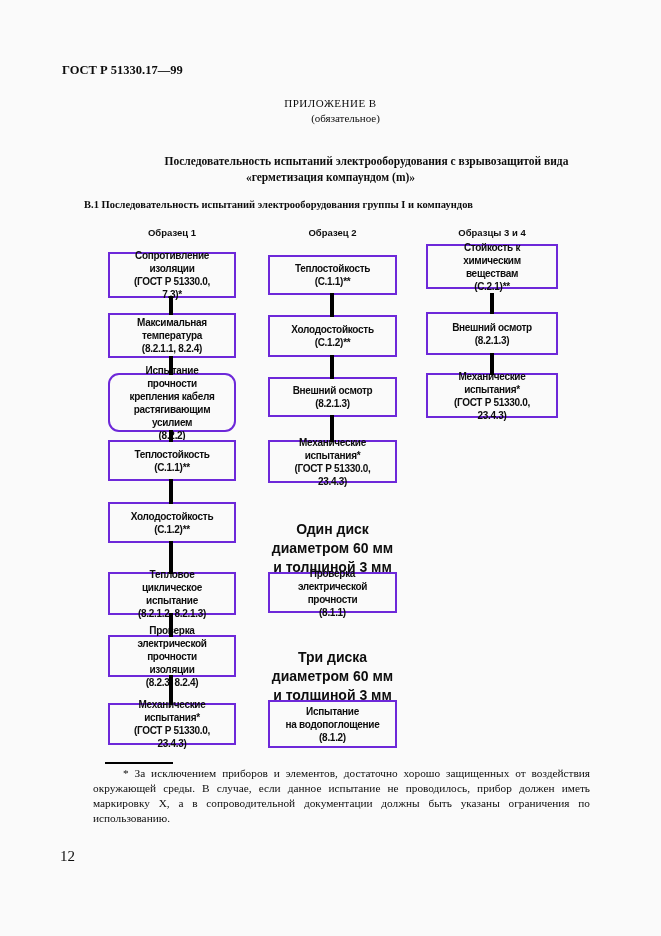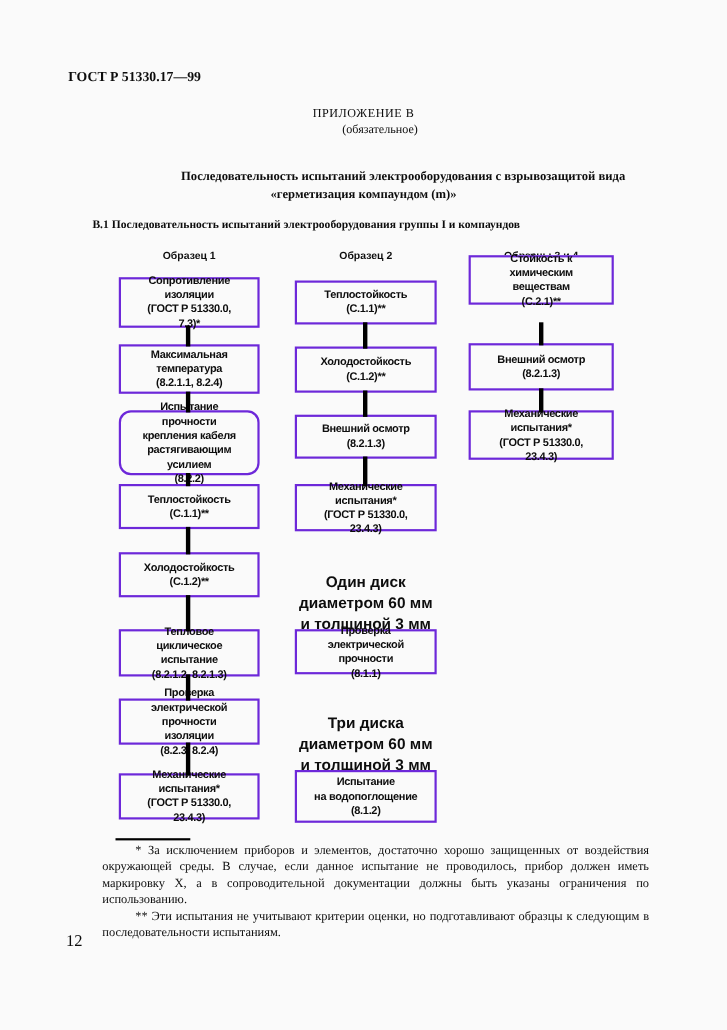--- a/index.html
+++ b/index.html
@@ -90,29 +90,28 @@
 диаметром 60 мм
 и толщиной 3 мм</div>
 <div class="abs fbox" style="left:268px;top:700px;width:129px;height:48px;">Испытание
 на водопоглощение
 (8.1.2)</div>
 
 <div class="abs vline" style="left:330px;top:293px;height:24px;"></div>
 <div class="abs vline" style="left:330px;top:355px;height:24px;"></div>
 <div class="abs vline" style="left:330px;top:415px;height:27px;"></div>
 
-<div class="abs fbox" style="left:426px;top:232px;width:132px;height:45px;">Стойкость к химическим
+<div class="abs fbox" style="left:426px;top:244px;width:132px;height:45px;">Стойкость к химическим
 веществам
 (С.2.1)**</div>
 <div class="abs fbox" style="left:426px;top:312px;width:132px;height:43px;">Внешний осмотр (8.2.1.3)</div>
 <div class="abs fbox" style="left:426px;top:373px;width:132px;height:45px;">Механические испытания*
 (ГОСТ Р 51330.0, 23.4.3)</div>
 
 <div class="abs vline" style="left:490px;top:293px;height:21px;"></div>
 <div class="abs vline" style="left:490px;top:353px;height:22px;"></div>
 
 <div class="abs fn-sep"></div>
 <div class="abs footnotes">
   <p>* За исключением приборов и элементов, достаточно хорошо защищенных от воздействия окружающей среды. В случае, если данное испытание не проводилось, прибор должен иметь маркировку X, а в сопроводительной документации должны быть указаны ограничения по использованию.</p>
-  <p>** Эти испытания не учитывают критерии оценки, но подготавливают образцы к следующим в последовательности испытаниям.</p>
 </div>
 
 <div class="abs page-number">12</div>
 
 </body></html>

